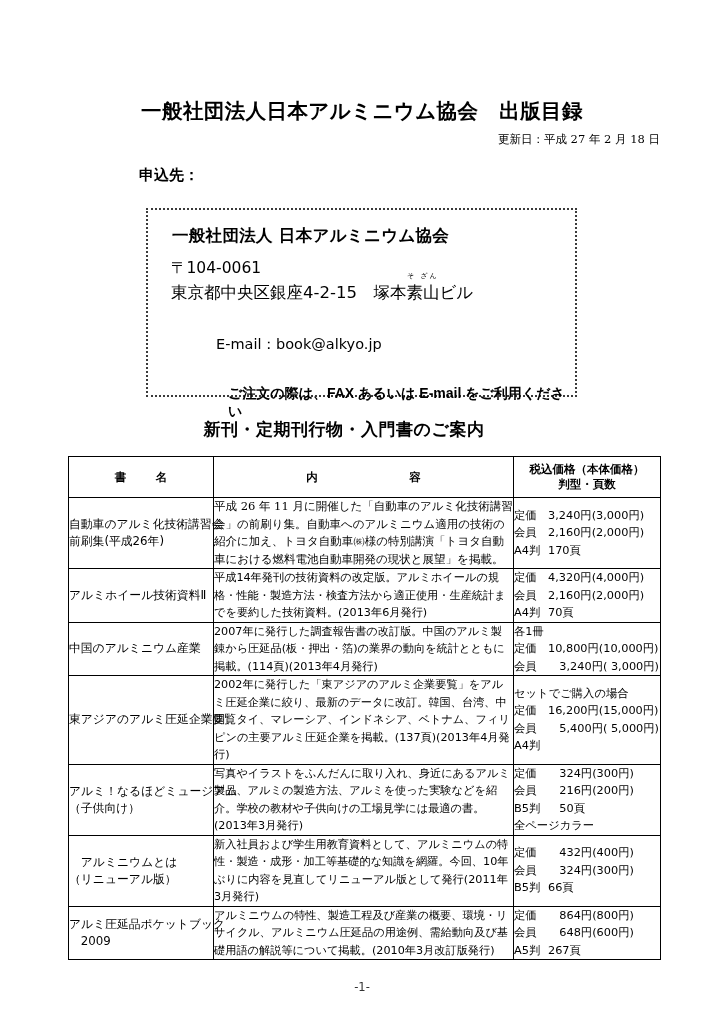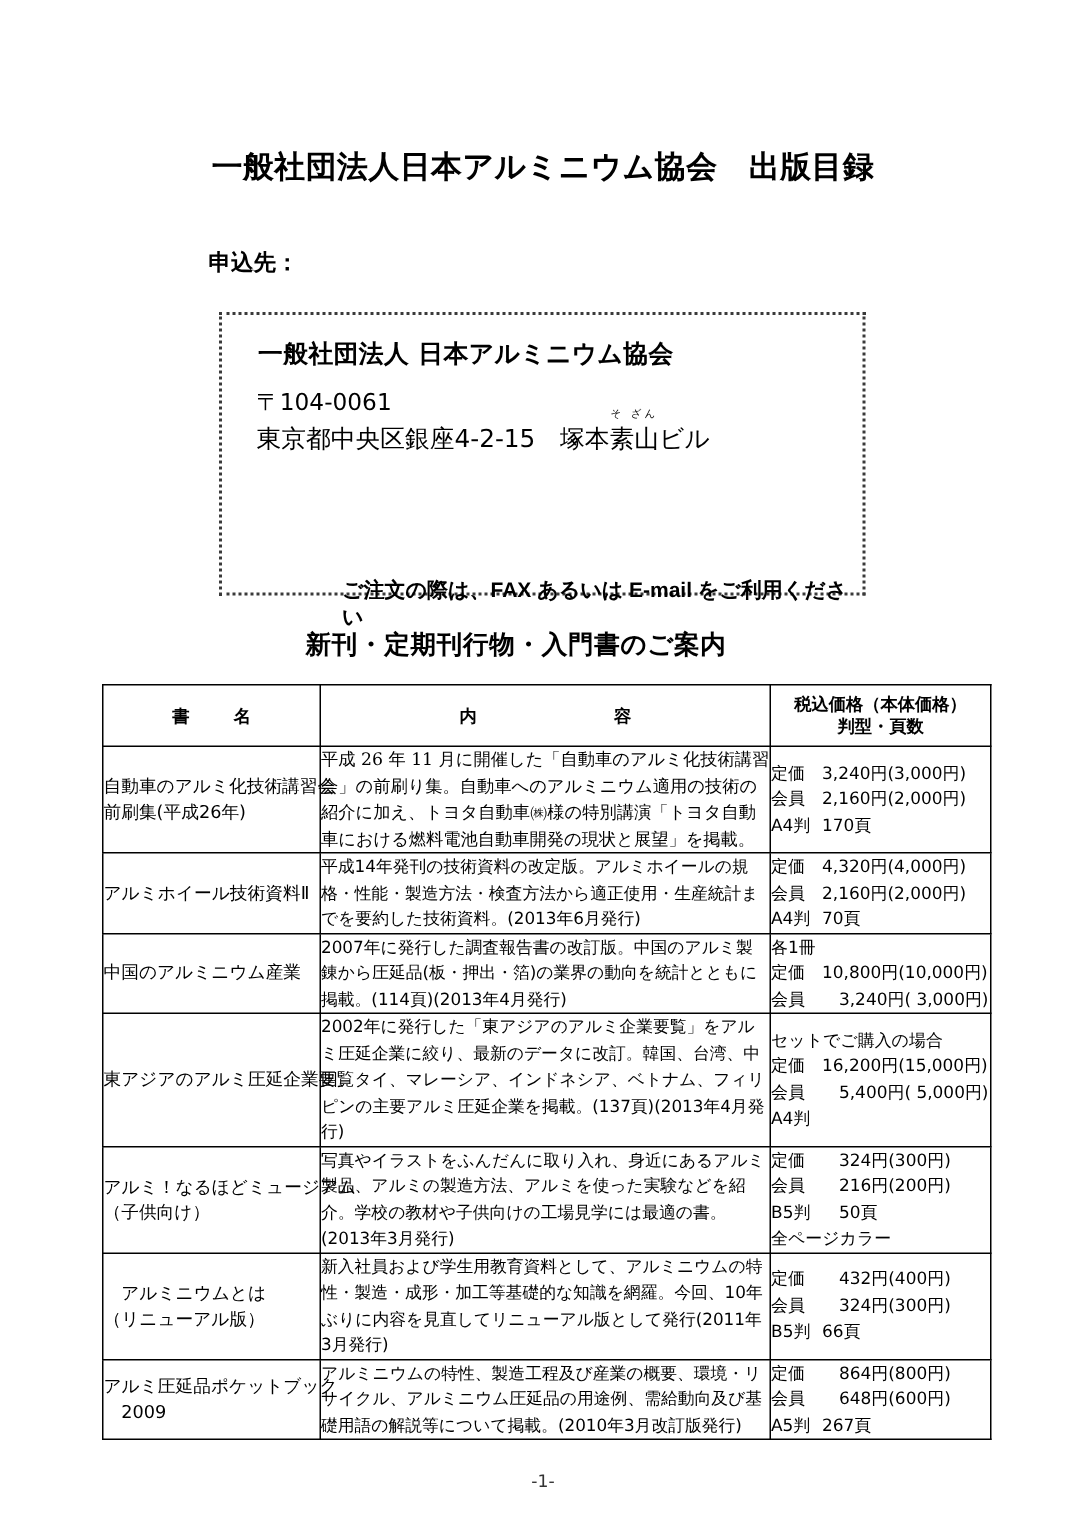--- a/index.html
+++ b/index.html
@@ -220,30 +220,32 @@
   }
 </style>
 </head>
 <body>
 
 <div class="page">
 
   <div class="doc-title">一般社団法人日本アルミニウム協会　出版目録</div>
 
   <div class="header-meta">
+    <div>更新日：平成 27 年 2 月 18 日</div>
   </div>
 
   <div class="apply-label">申込先：</div>
 
   <div class="addr-box">
     <div class="addr-org">一般社団法人  日本アルミニウム協会</div>
     <div class="addr-zip">〒104-0061</div>
     <div class="addr-street">
       <span>東京都中央区銀座4-2-15　塚本</span><span class="ruby-wrap"><span class="ruby-text">そ ざん</span><span>素山</span></span><span>ビル</span>
     </div>
+    <div class="addr-email">E-mail：book@alkyo.jp</div>
     <div class="addr-note2">ご注文の際は、FAX あるいは E-mail をご利用ください</div>
   </div>
 
   <div class="section-title">新刊・定期刊行物・入門書のご案内</div>
 
   <table class="catalog-table">
     <colgroup>
       <col class="col-title">
       <col class="col-desc">
       <col class="col-price">

